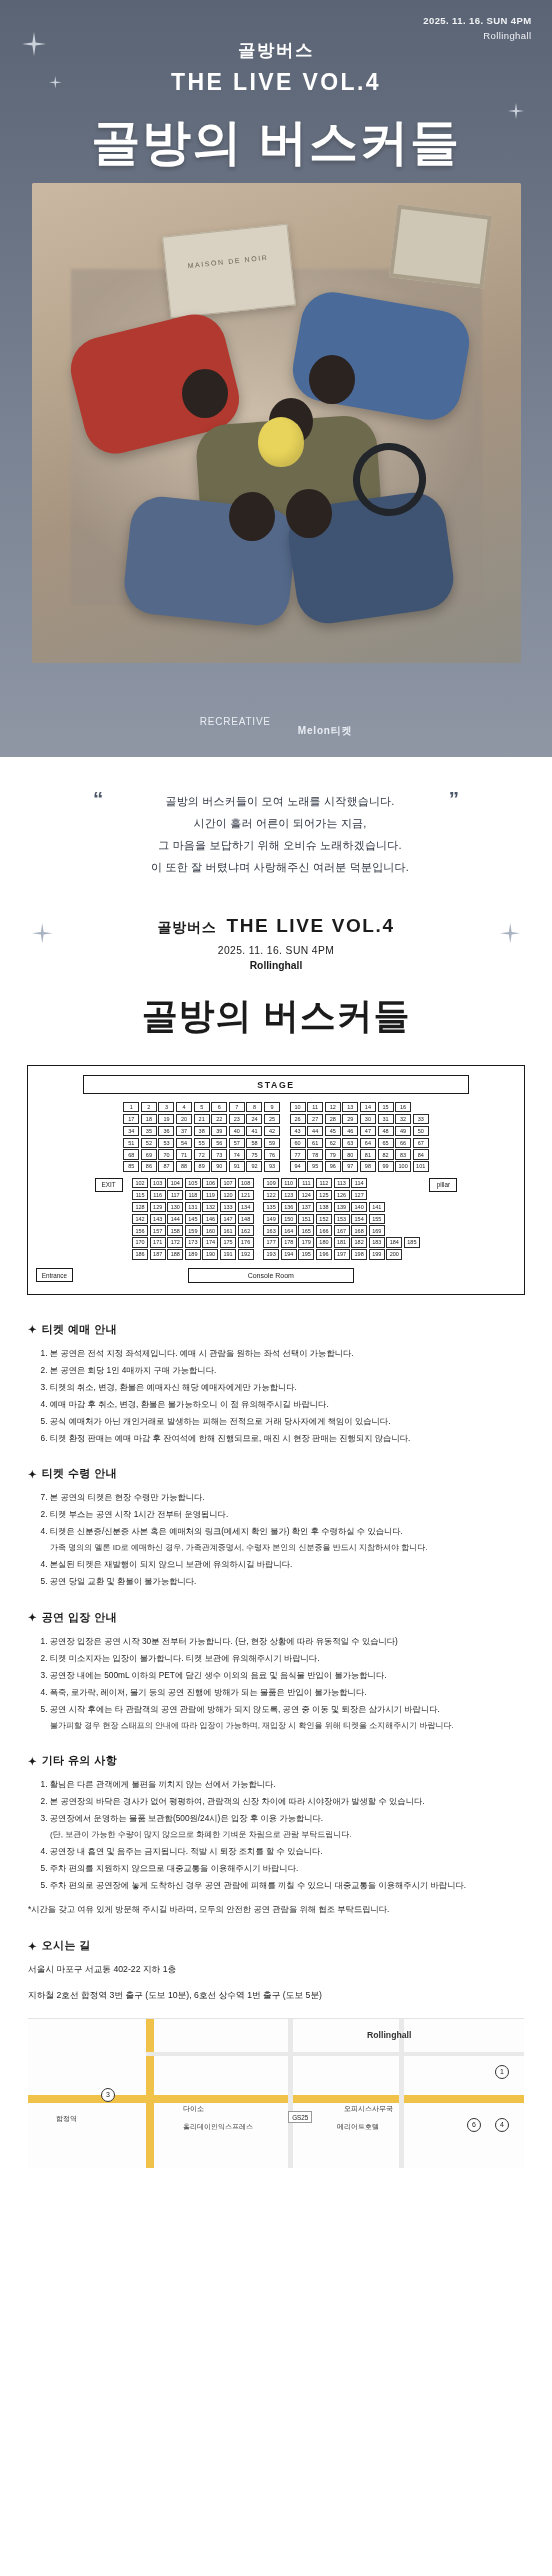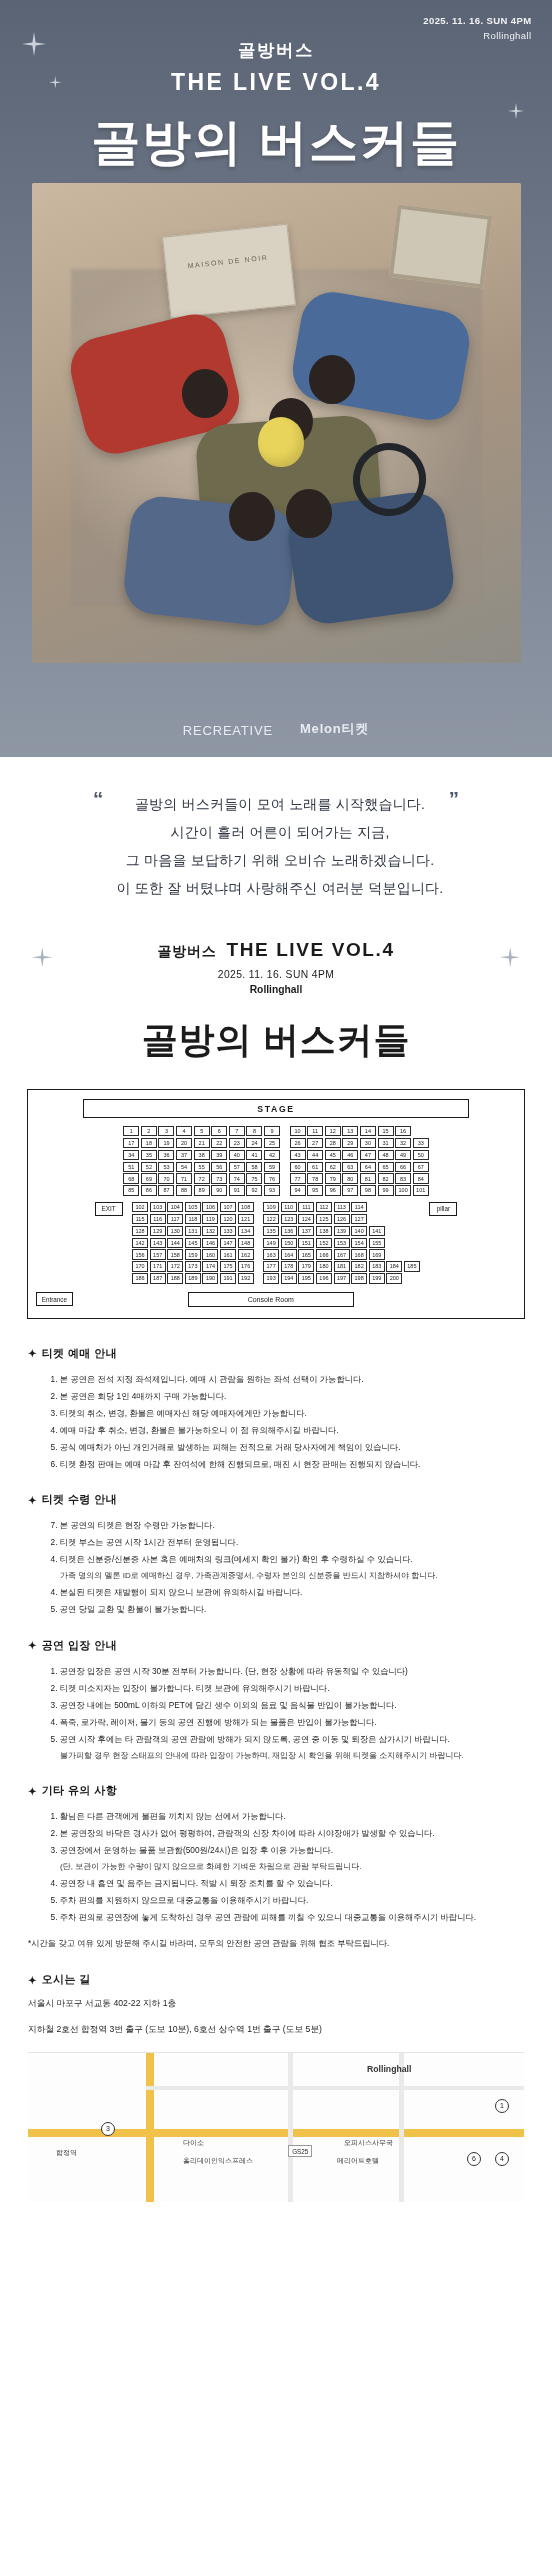--- a/index.html
+++ b/index.html
@@ -89,33 +89,33 @@
   .prop-book .bt {
     position:absolute; top:27px; left:0; right:0; text-align:center;
     font-size:7px; letter-spacing:1.6px; color:#6a6253;
   }
   .prop-frame {
     position:absolute; right:33px; top:27px; width:95px; height:73px;
     background:#cfc7b6; border:4.7px solid #a99e8a; transform:rotate(7deg);
   }
   .hero-footer {
     position:absolute; bottom:19px; left:0; right:0;
-    display:flex; justify-content:center; align-items:flex-end; gap:27px;
-    color:#e9edf3; font-size:13px; letter-spacing:0.8px;
+    display:flex; justify-content:center; align-items:flex-start; gap:27px;
+    color:#e9edf3; font-size:10px; letter-spacing:0.8px;
   }
   .hero-footer .melon { font-weight:bold;margin-top:8px; }
 
   
   .quote-wrap {
     position:relative; padding:33px 0 4.7px; text-align:center; background:#fff;
   }
   .quote-mark { color:#4b5768; font-size:20.5px; font-weight:bold; }
   .quote-mark.left  { position:absolute; left:93px; top:30px; }
   .quote-mark.right { position:absolute; right:93px; top:30px; }
-  .quote-line { font-size:14px; line-height:2.0; color:#2e3542; letter-spacing:0.2px;padding-left:8px; }
+  .quote-line { font-size:11px; line-height:2.0; color:#2e3542; letter-spacing:0.2px;padding-left:8px; }
 
   
   .sec-logo { text-align:center; margin-top:32px; }
   .sec-logo .kr { font-size:14px; font-weight:bold; letter-spacing:0.8px; }
   .sec-logo .en { font-size:19px; font-weight:bold; letter-spacing:1.6px; margin-left:6.3px; }
   .sec-date { text-align:center; font-size:10.3px; margin-top:8px; letter-spacing:0.4px; }
   .sec-venue { text-align:center; font-size:10.3px; font-weight:bold; margin-top:4.7px; }
   .sec-title {
     text-align:center; font-size:36px; font-weight:bold; letter-spacing:0.8px;
     margin:20.5px 0 24px;
@@ -150,21 +150,21 @@
   .entrance { border:0.8px solid #1b1b1b; font-size:6.3px; padding:2.4px 4.7px; }
   .ghost { width:43px; }
 
   
   .notice { margin:27px 28px 0; }
   .notice h3 {
     font-size:11px; font-weight:bold; margin:0 0 8px; letter-spacing:0.4px;
     display:flex; align-items:center; gap:4.7px;
   }
   .notice h3 .star { color:#1b1b1b; font-size:10.3px; }
-  .notice ol { margin:10px; padding-left:12.6px; }
+  .notice ol { margin:0; padding-left:12.6px; }
   .notice li {
     font-size:8.3px; line-height:1.95; list-style:none; position:relative;
     padding-left:0; margin-bottom:0.8px;
   }
   .notice .sub {
     font-size:8px; line-height:1.9; color:#333; padding-left:9.5px;
   }
   .notice .plain { font-size:8.3px; line-height:1.95; margin-top:8px; }
   .notice + .notice { margin-top:20.5px; }
 

